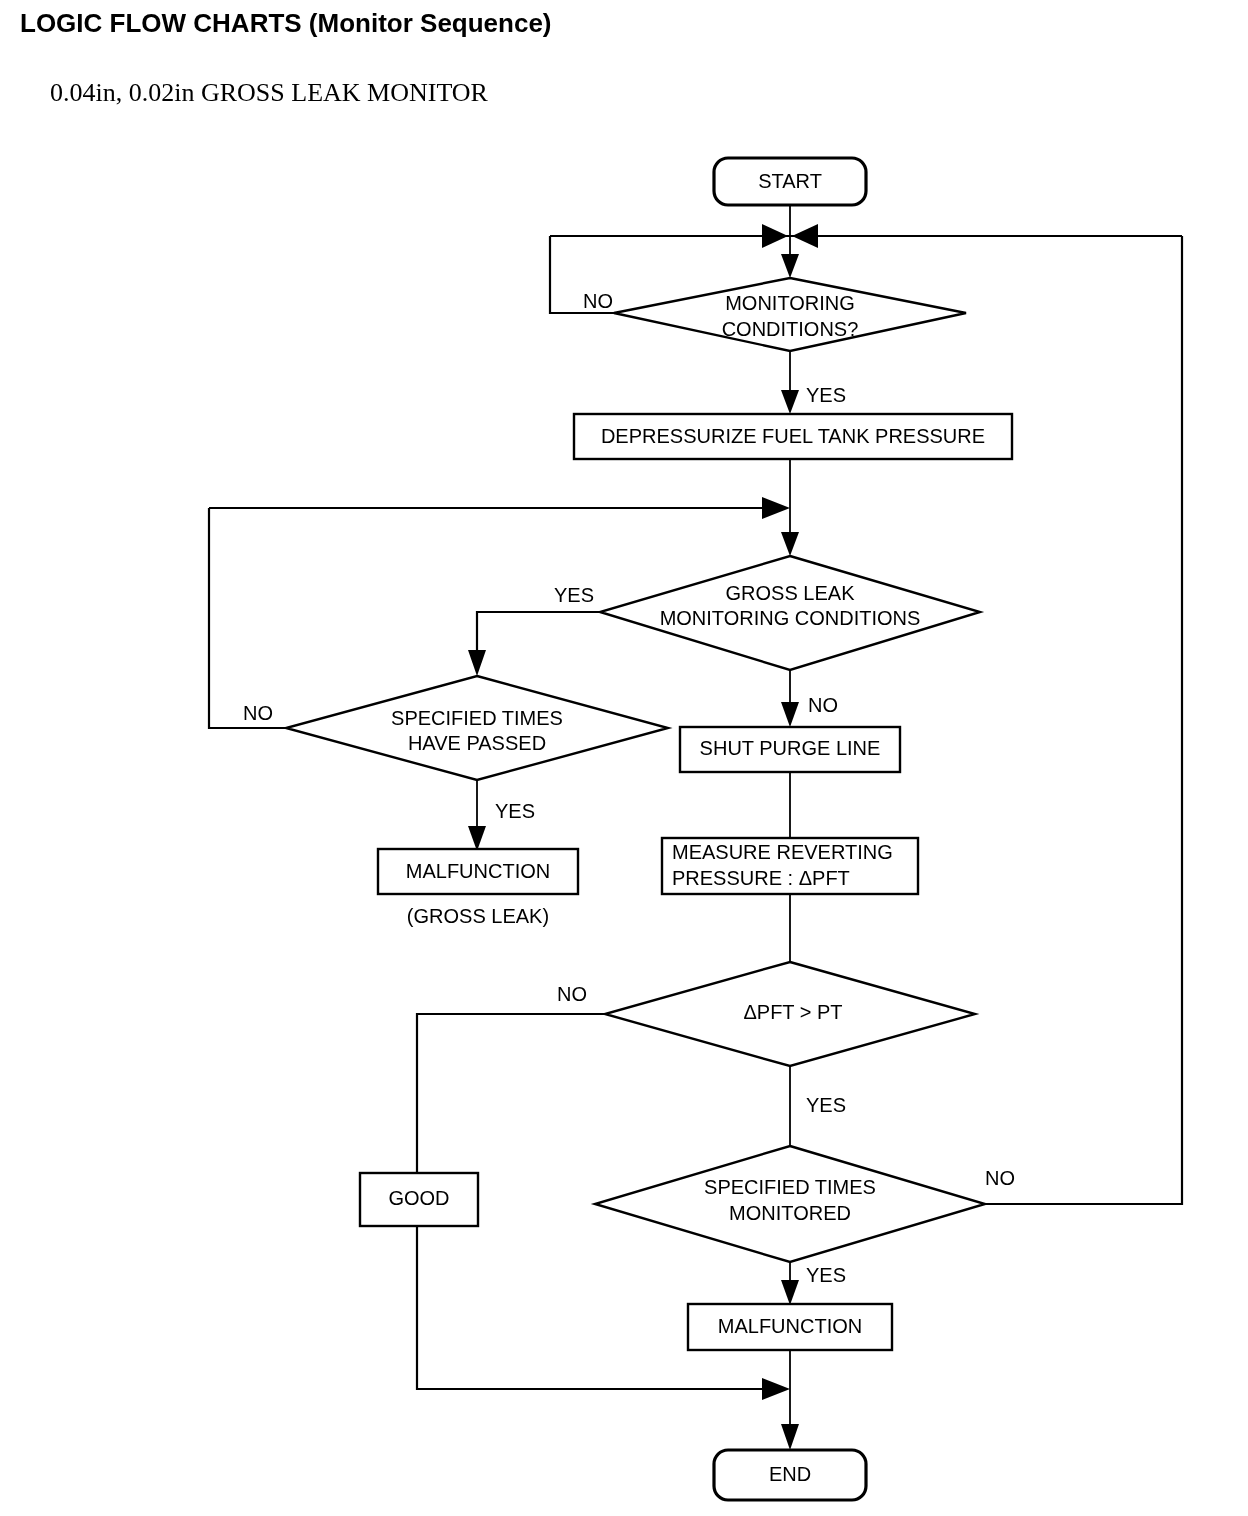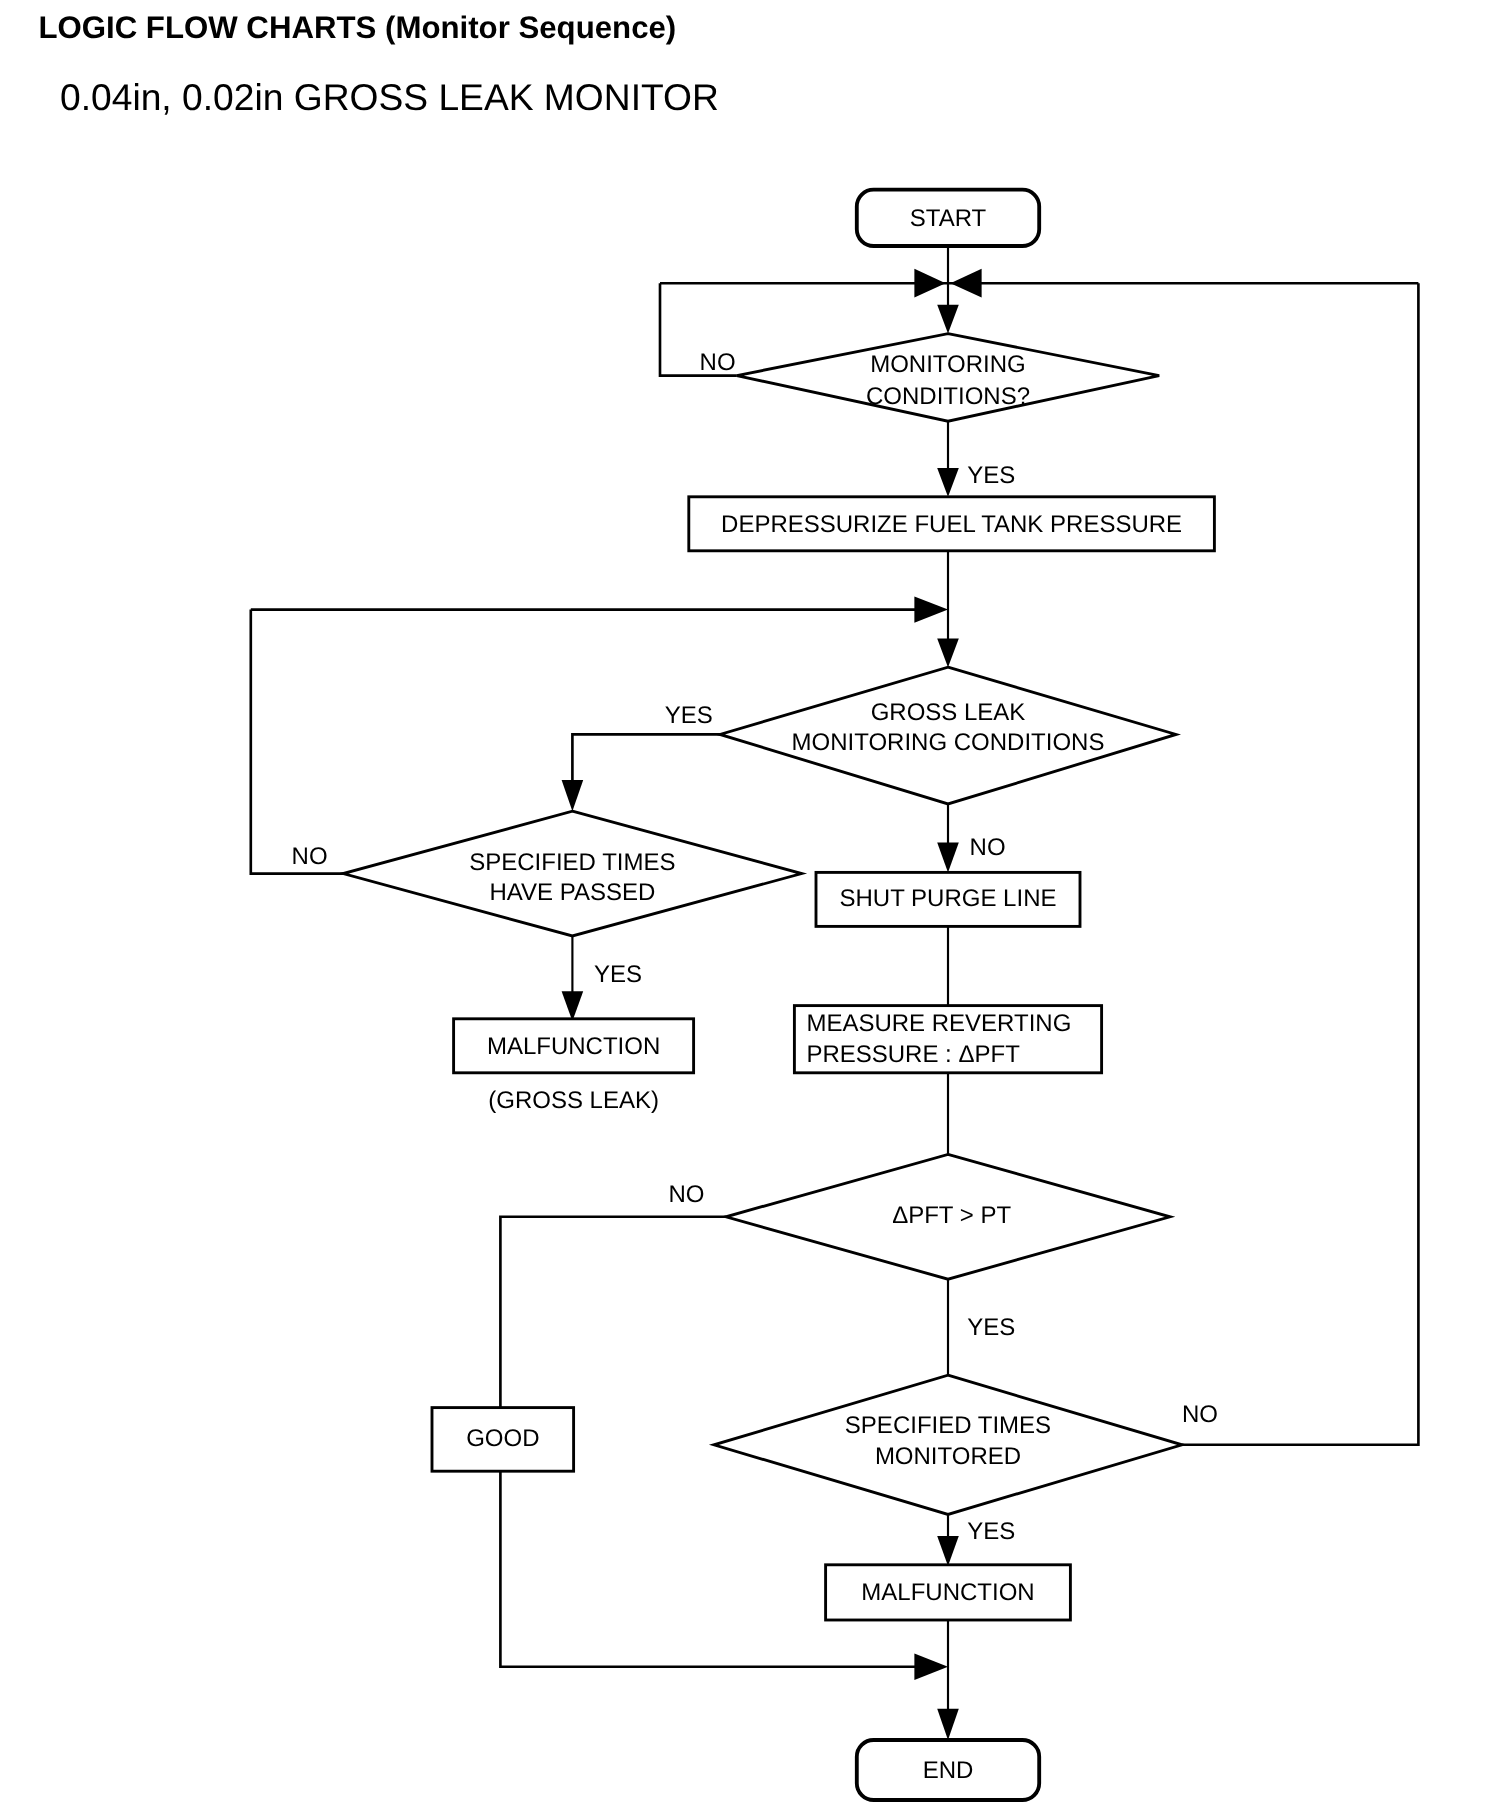--- a/index.html
+++ b/index.html
@@ -16,29 +16,29 @@
     overflow: hidden;
   }
   #page-title {
     position: absolute;
     left: 20px;
     top: 8px;
     font-size: 26px;
     font-weight: bold;
     letter-spacing: 0px;
     white-space: nowrap;
-    margin-left: 12px;
   }
   #chart-subtitle {
     position: absolute;
     left: 50px;
-    top: 64px;
-    font-size: 31px;
+    top: 78px;
+    font-size: 26px;
     font-weight: normal;
     white-space: nowrap;
+    font-family: Liberation Serif, serif;
   }
   #flow-svg {
     position: absolute;
     left: 0;
     top: 0;
     width: 1248px;
     height: 1516px;
   }
   .node-shape {
     fill: #ffffff;

